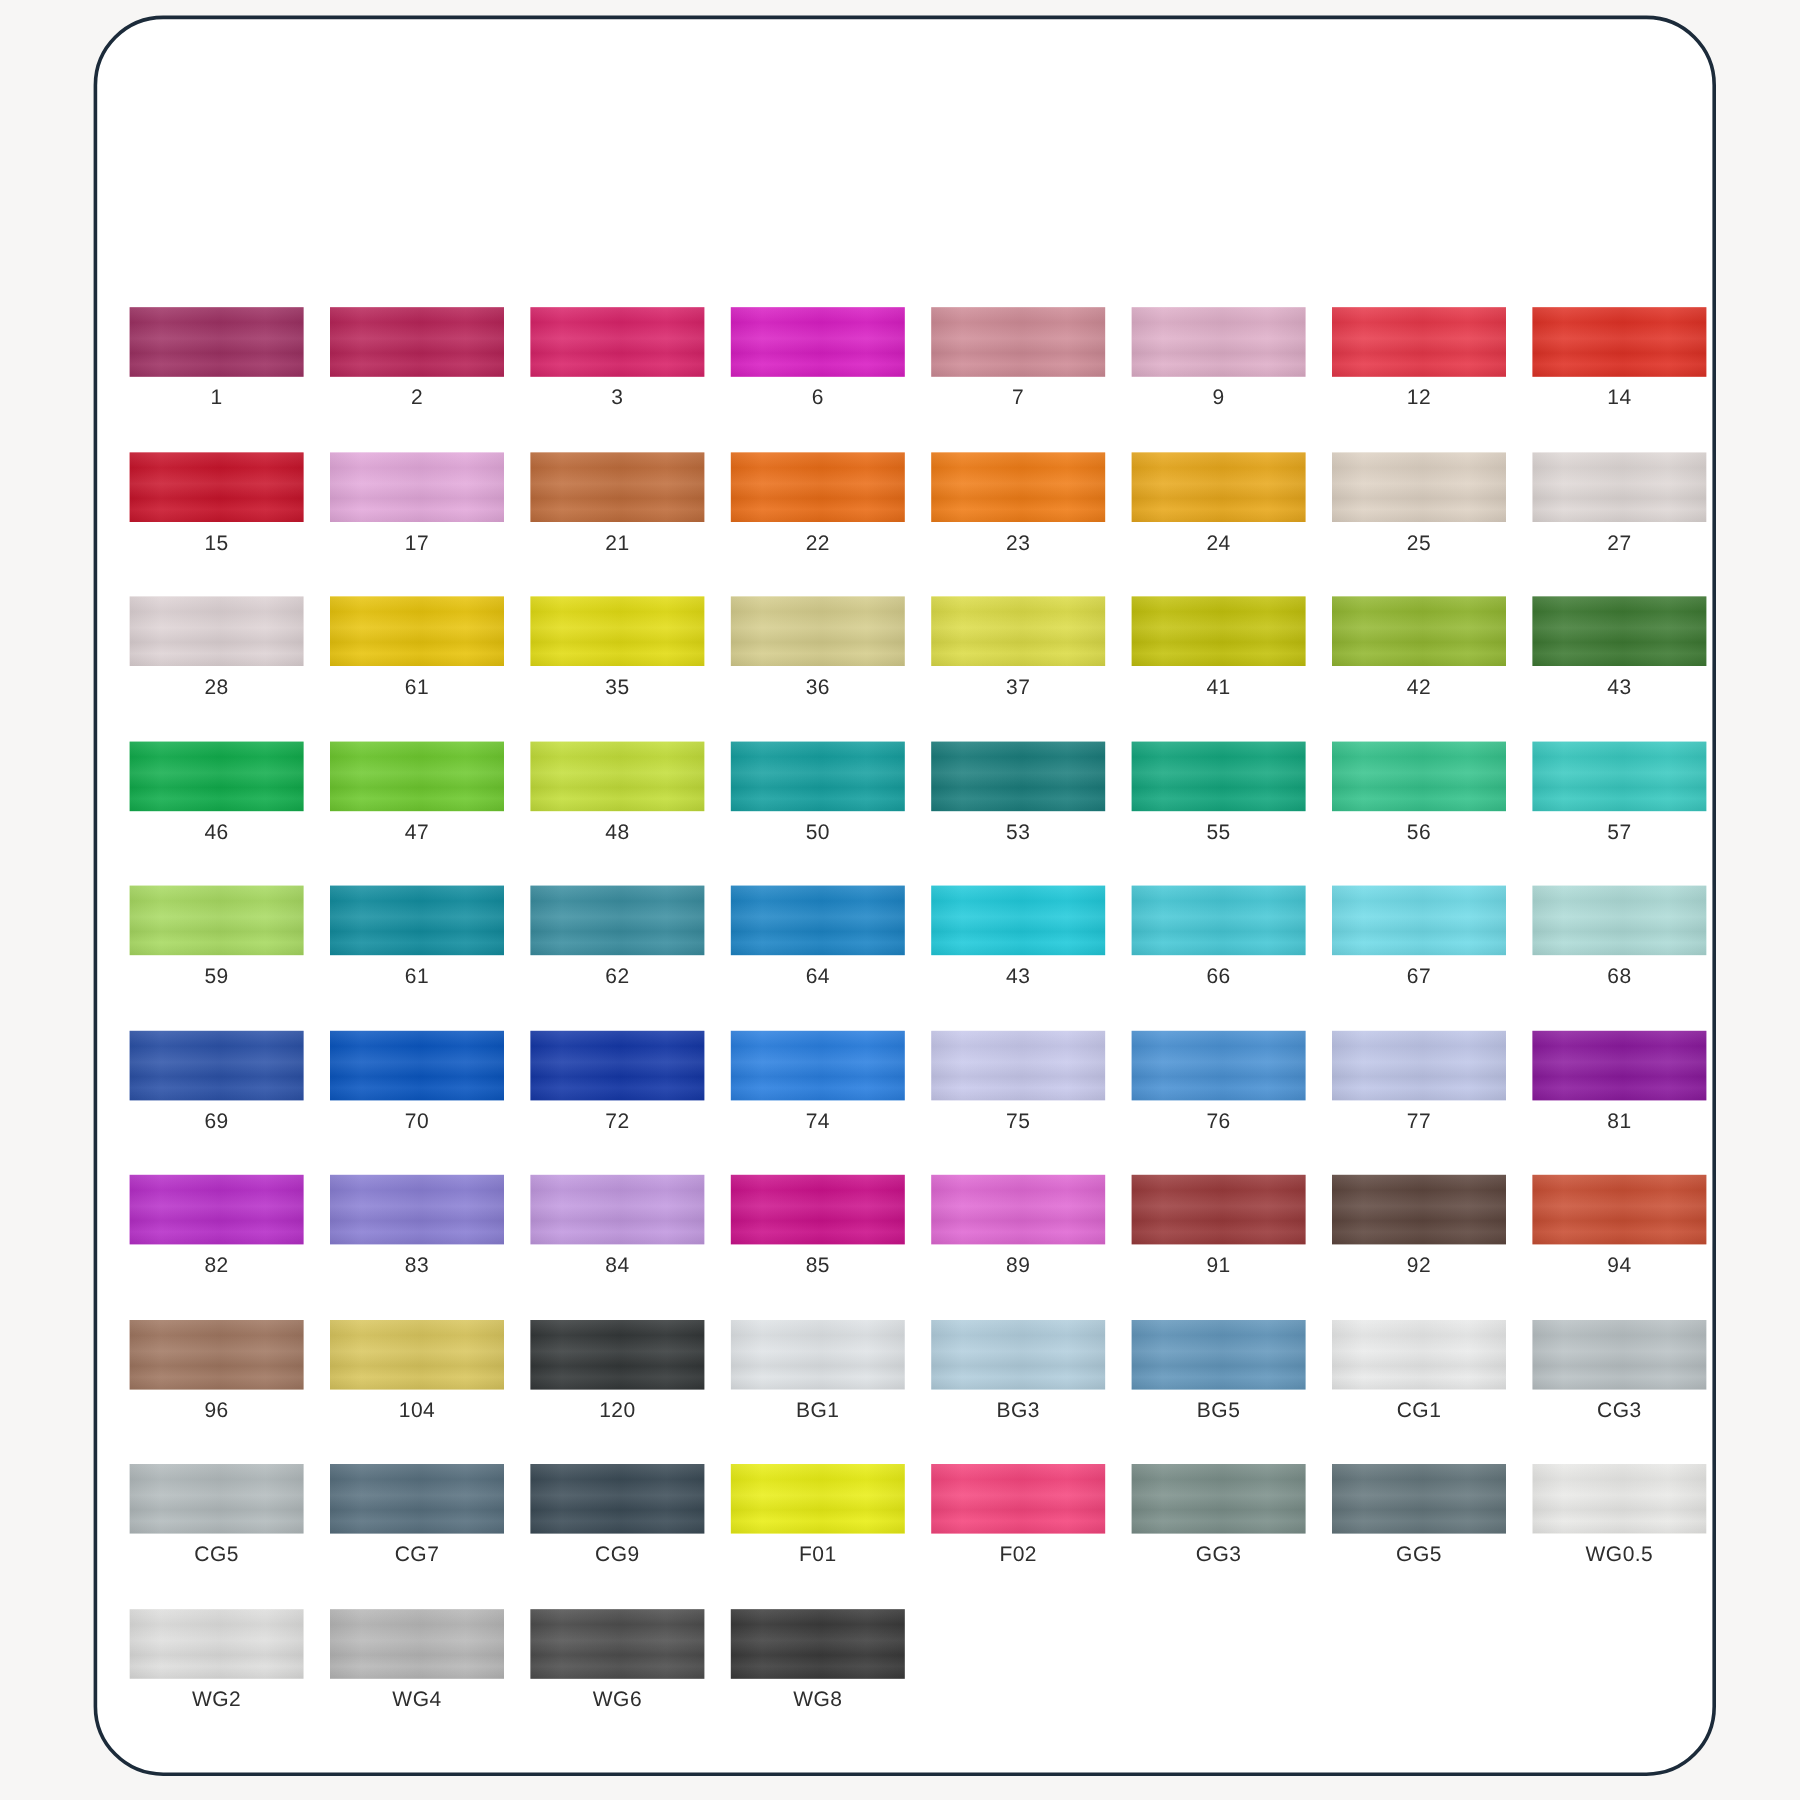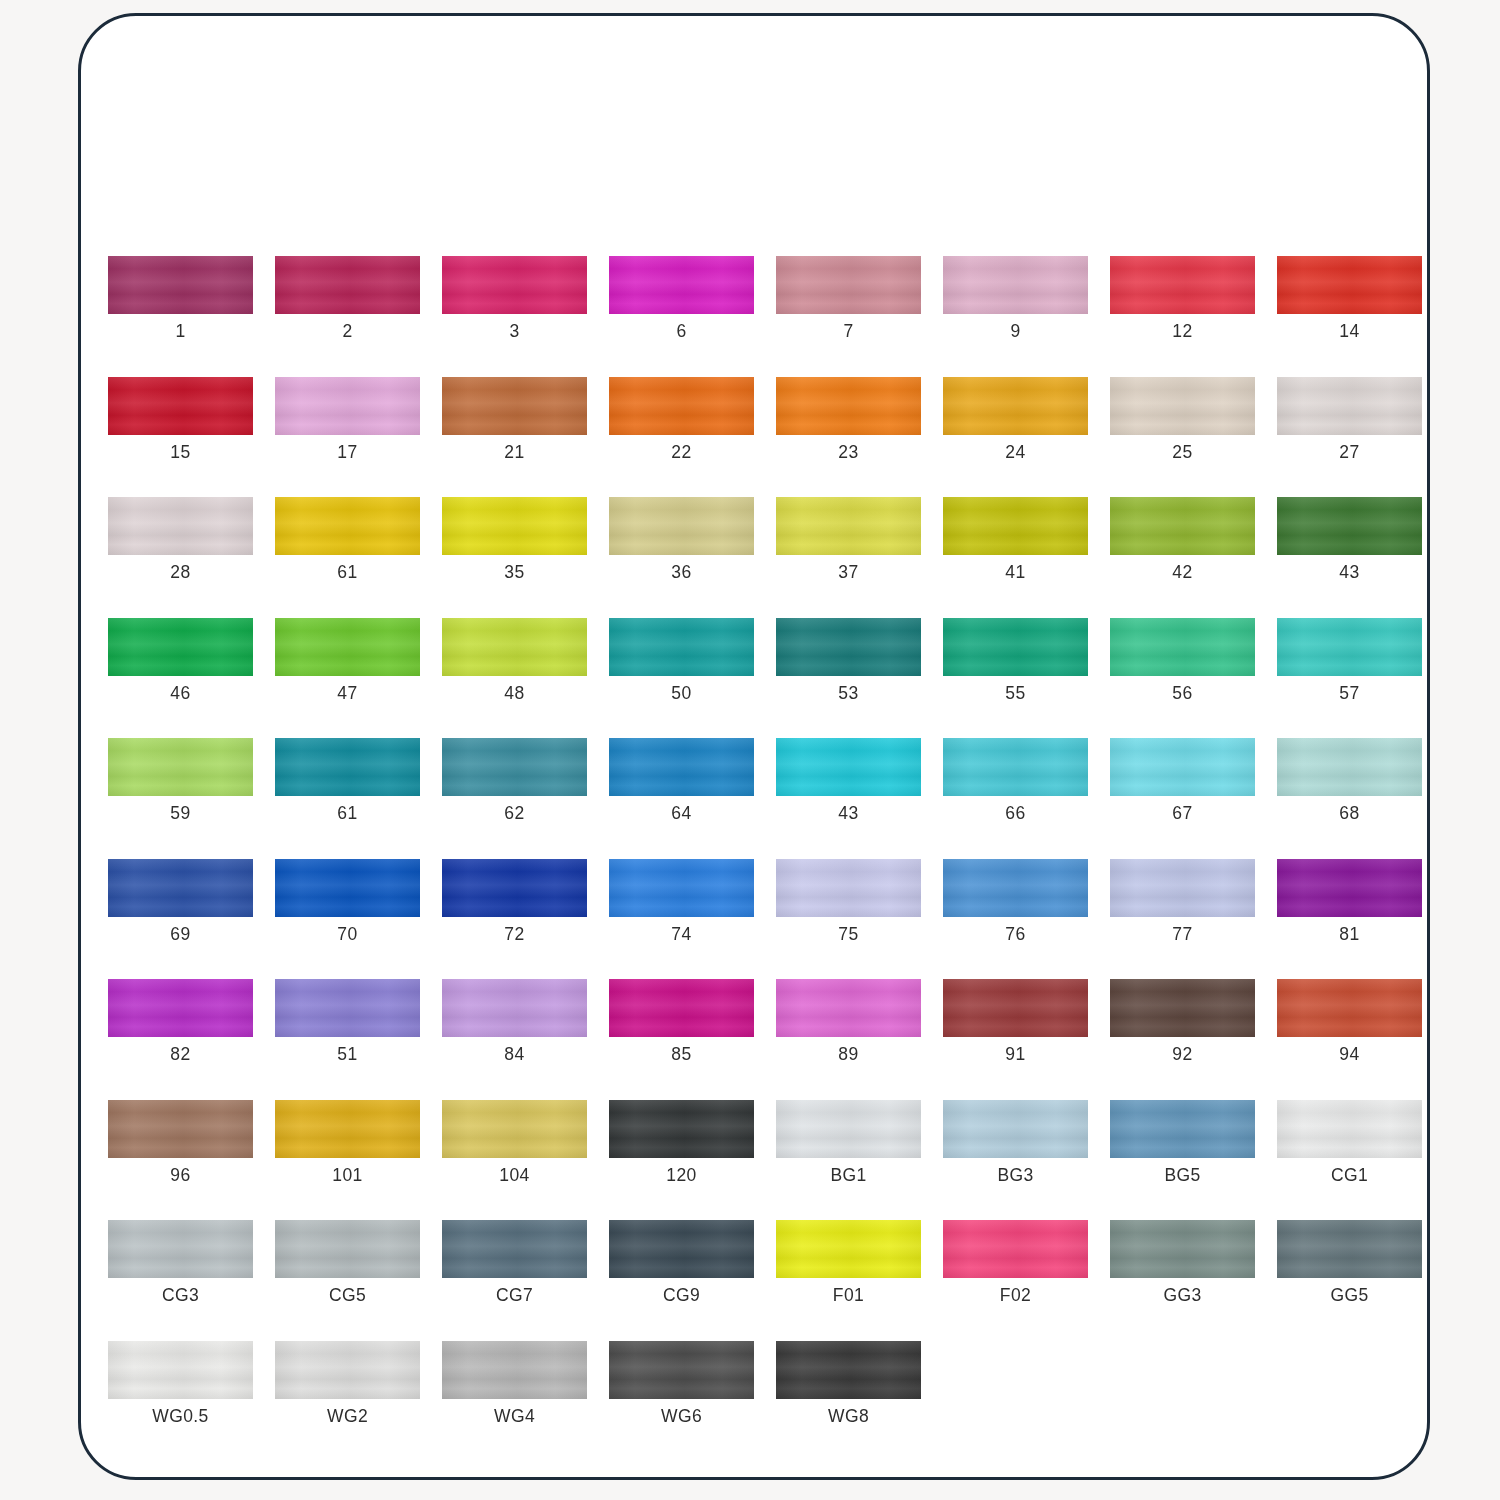--- a/index.html
+++ b/index.html
@@ -291,21 +291,21 @@
       <div class="cell">
         <div class="swatch" style="background: rgb(139, 26, 158);"></div>
         <div class="label">81</div>
       </div>
       <div class="cell">
         <div class="swatch" style="background: rgb(183, 47, 201);"></div>
         <div class="label">82</div>
       </div>
       <div class="cell">
         <div class="swatch" style="background: rgb(138, 127, 212);"></div>
-        <div class="label">51</div>
+        <div class="label">83</div>
       </div>
       <div class="cell">
         <div class="swatch" style="background: rgb(194, 153, 224);"></div>
         <div class="label">84</div>
       </div>
       <div class="cell">
         <div class="swatch" style="background: rgb(204, 18, 140);"></div>
         <div class="label">85</div>
       </div>
       <div class="cell">
@@ -322,24 +322,20 @@
       </div>
       <div class="cell">
         <div class="swatch" style="background: rgb(201, 79, 52);"></div>
         <div class="label">94</div>
       </div>
       <div class="cell">
         <div class="swatch" style="background: rgb(160, 119, 97);"></div>
         <div class="label">96</div>
       </div>
       <div class="cell">
-        <div class="swatch" style="background: rgb(224, 176, 26);"></div>
-        <div class="label">101</div>
-      </div>
-      <div class="cell">
         <div class="swatch" style="background: rgb(217, 198, 94);"></div>
         <div class="label">104</div>
       </div>
       <div class="cell">
         <div class="swatch" style="background: rgb(52, 56, 57);"></div>
         <div class="label">120</div>
       </div>
       <div class="cell">
         <div class="swatch" style="background: rgb(223, 227, 230);"></div>
         <div class="label">BG1</div>

